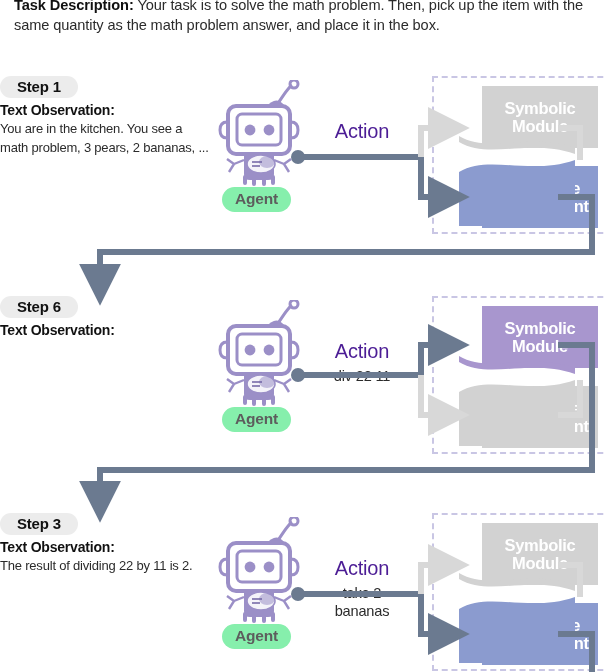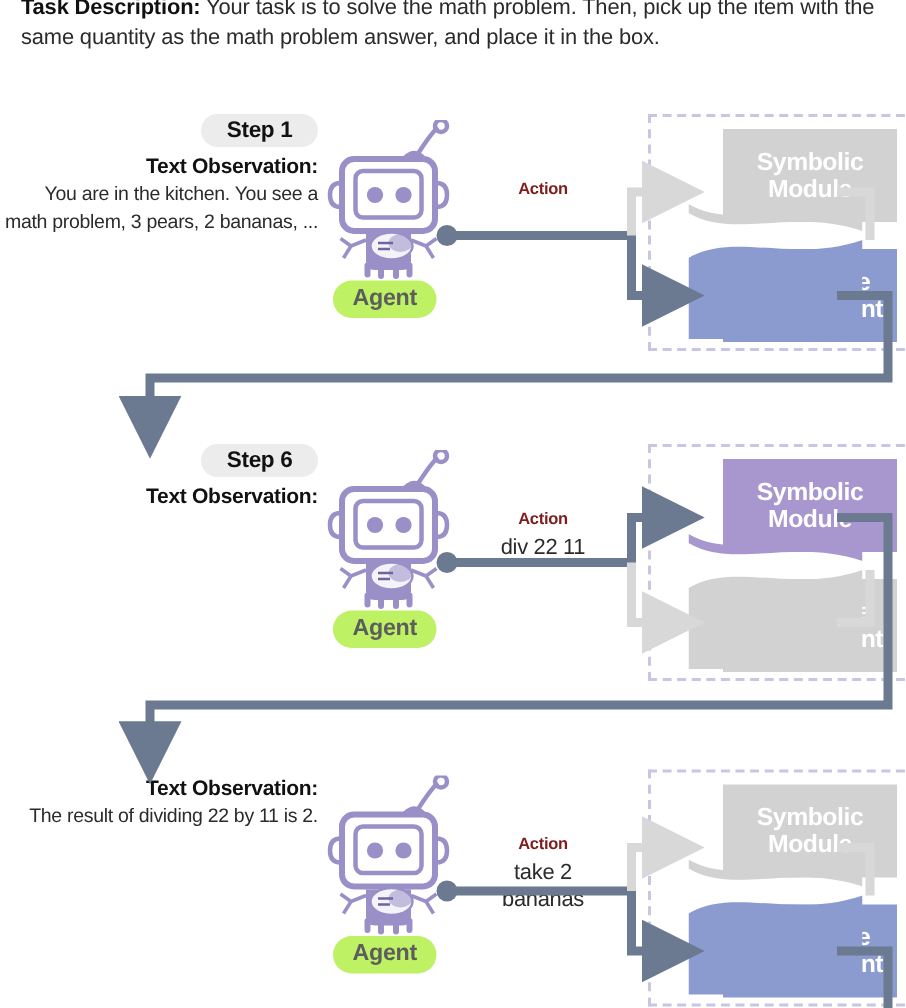--- a/index.html
+++ b/index.html
@@ -23,21 +23,21 @@
 
   
   .step-row{position:absolute;left:0;width:604px;height:170px;}
   .step1{top:76px;}
   .step2{top:296px;}
   .step3{top:513px;}
 
   
   .txtcol{
     position:absolute;left:0;top:0;width:212px;
-    text-align:right;
+    text-align:left;
   }
   .step-badge{
     display:inline-block;
     background:#ececec;
     border-radius:11px;
     padding:2px 17px 3px 17px;
     font-size:15px;font-weight:bold;color:#111;
     letter-spacing:-0.2px;
   }
   .obs-title{
@@ -49,29 +49,29 @@
     margin-top:1px;
     font-size:13px;line-height:19.4px;color:#2b2b2b;
     letter-spacing:-0.2px;
   }
 
   
   .robot-wrap{position:absolute;left:214px;top:4px;width:92px;height:160px;}
   .robot-svg{position:absolute;left:0;top:0;}
   .agent-pill{
     position:absolute;left:8px;top:107px;
-    background:#bef264;border-radius:13px;
+    background:#86efac;border-radius:13px;
     padding:3px 13px 4px 13px;
     font-size:15.5px;font-weight:bold;color:#5d5d5d;
     letter-spacing:-0.2px;
   }
 
   
   .action-block{position:absolute;left:316px;top:44px;width:92px;text-align:center;}
-  .action-title{font-size:11px;font-weight:bold;color:#7f1d1d;letter-spacing:-0.2px;}
+  .action-title{font-size:20px;font-weight:normal;color:#4c1d95;letter-spacing:-0.2px;}
   .action-text{margin-top:4px;font-size:14.6px;line-height:18.4px;color:#2b2b2b;letter-spacing:-0.2px;}
 
   
   .panel{
     position:absolute;left:432px;top:0px;width:181px;height:158px;
     border:2px dashed #c9c6e4;
     box-sizing:border-box;
   }
   .module{
     position:absolute;left:48px;width:116px;
@@ -187,20 +187,21 @@
       <div class="module mod-env off">Text Game Environment</div>
     </div>
     <svg class="wave">
       <path d="M0 60 C30 78 70 56 116 72 L116 78 C70 62 30 84 0 66 Z" fill="#a896ce"></path>
       <path d="M0 96 C30 78 70 100 116 84 L116 90 L116 150 L0 150 Z" fill="#d2d2d2"></path>
     </svg>
   </div>
 
   <div class="step-row step3">
     <div class="txtcol">
+      <div class="step-badge">Step 3</div>
       <div class="obs-title">Text Observation:</div>
       <div class="obs-body">The result of dividing 22 by 11 is 2.</div>
     </div>
 
     <div class="robot-wrap">
       <svg class="robot-svg" width="92" height="115" viewBox="0 0 92 115">
         <g fill="none" stroke="#9b8fc7" stroke-width="3">
           <path d="M63 25 C70 14 74 8 78 5"></path>
           <circle cx="80" cy="4" r="4"></circle>
         </g>

